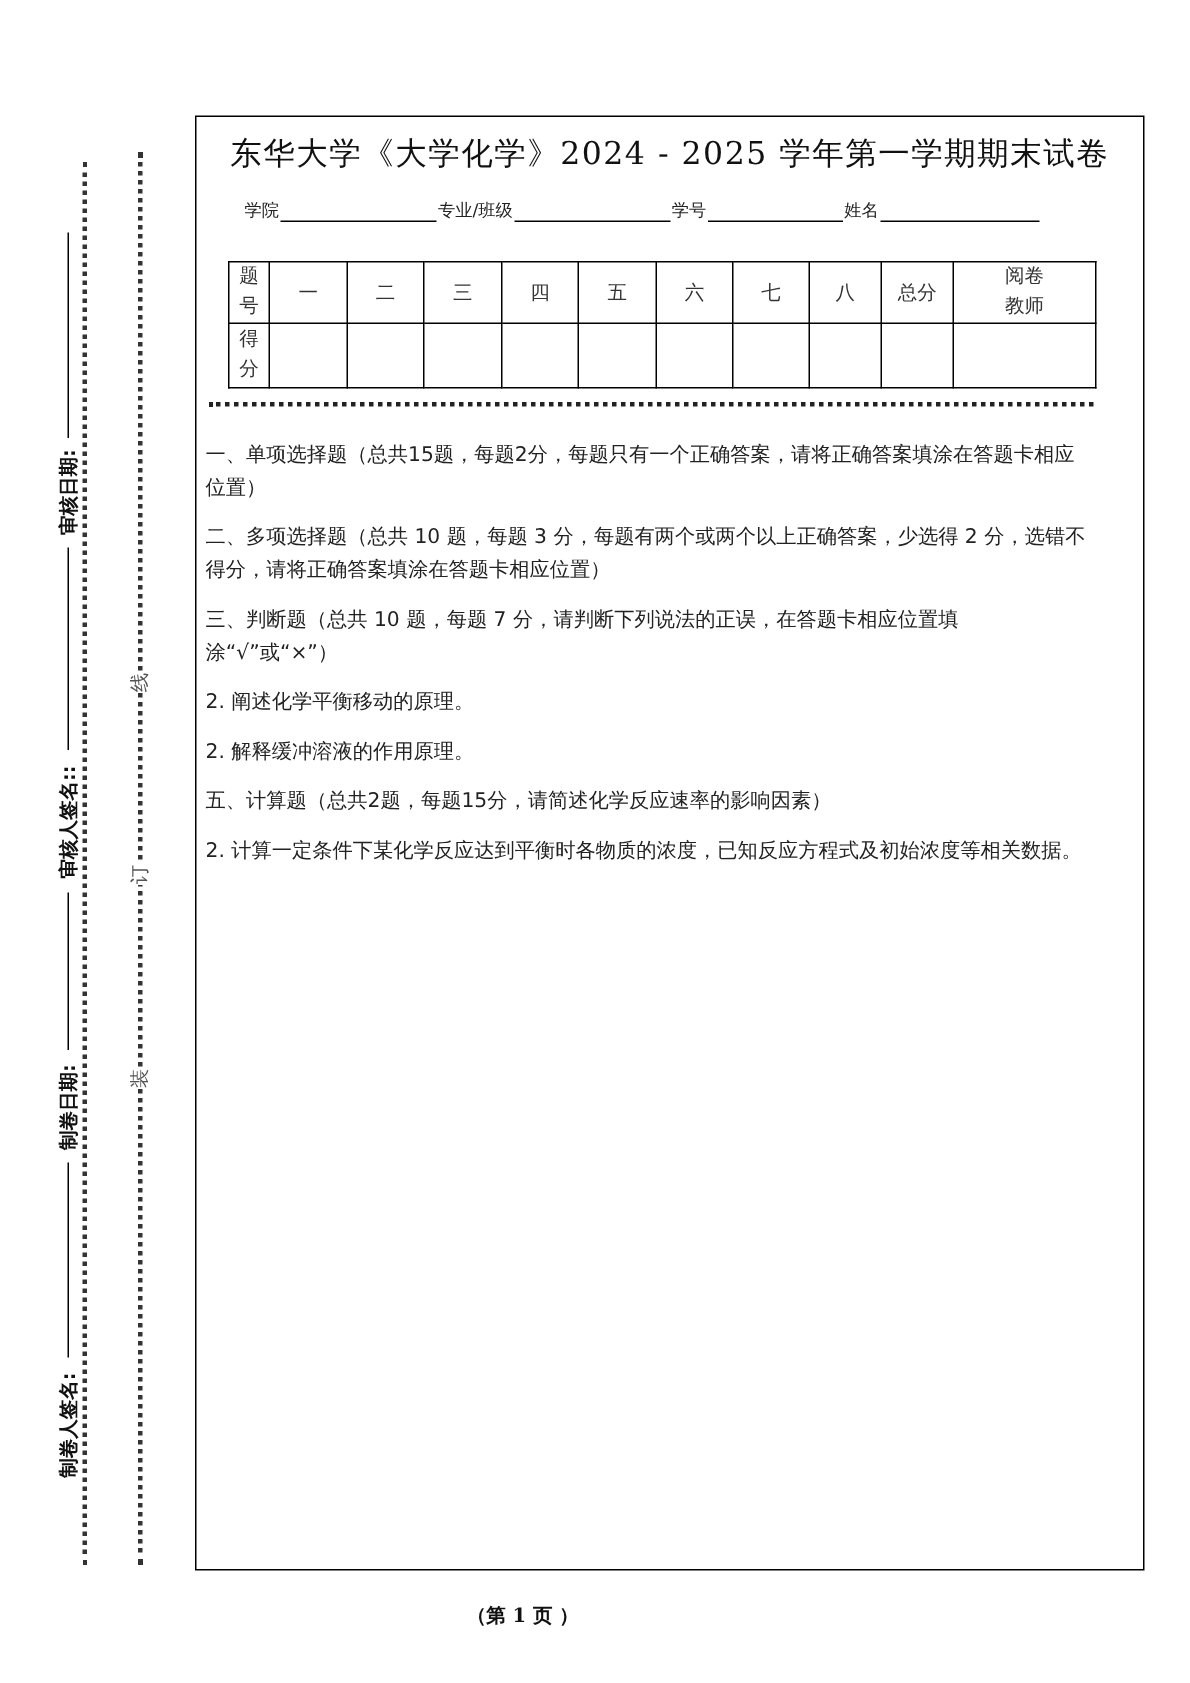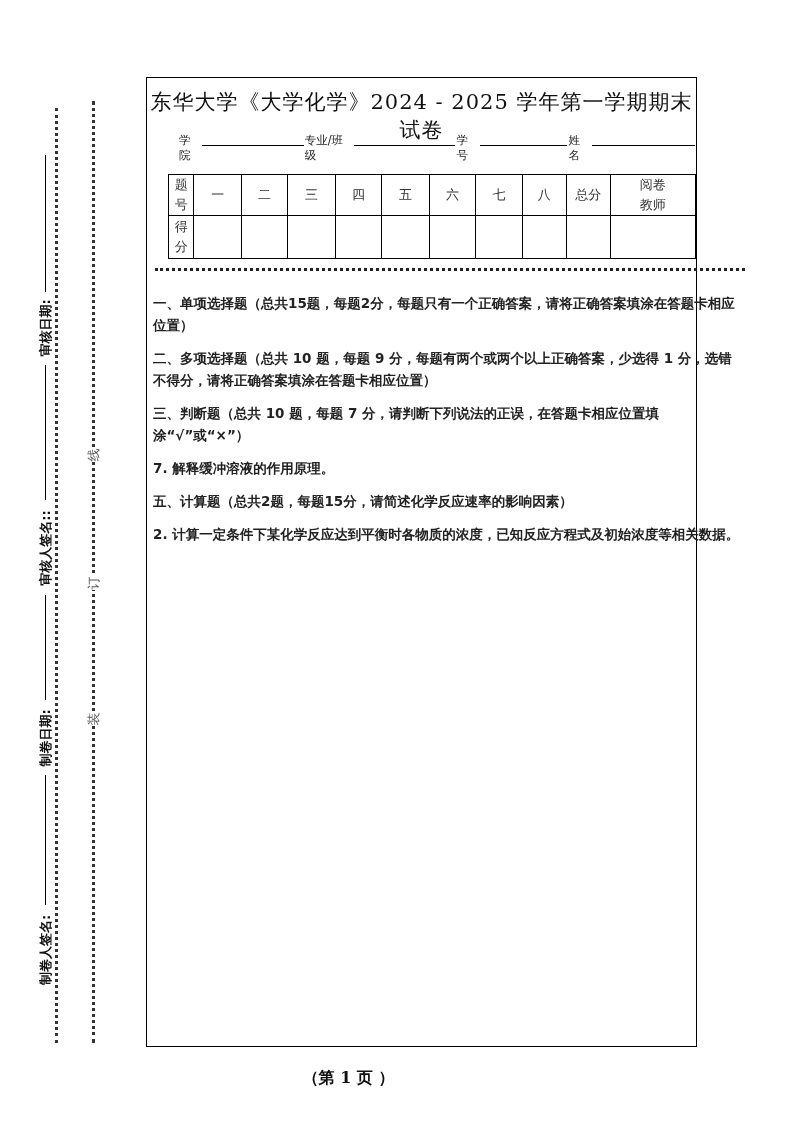--- a/index.html
+++ b/index.html
@@ -7,34 +7,34 @@
          font-family:"DejaVu Serif", "Liberation Serif", serif; color:#111; }
   
   .dot-v { position:absolute; width:0; border-left:3px dotted #333; }
   .solid-v { position:absolute; width:0; border-left:1px solid #000; }
   .vlabel { position:absolute; transform-origin:center center; transform:rotate(-90deg);
             white-space:nowrap; font-family:"DejaVu Sans", sans-serif; font-weight:bold;
             font-size:13px; color:#111; text-align:center; }
   .vbind { position:absolute; transform:rotate(-90deg); transform-origin:center center;
            font-size:13px; color:#555; background:#fff; line-height:14px; width:14px; text-align:center;}
   
-  .frame { position:absolute; left:146px; top:77px; width:551px; height:970px; border:1.5px solid #000; box-sizing:border-box; }
+  .frame { position:absolute; left:130px; top:77px; width:633px; height:970px; border:1.5px solid #000; box-sizing:border-box; }
   .title { position:absolute; left:0; top:10px; width:100%; text-align:center;
            font-size:21px; letter-spacing:1px; font-family:"DejaVu Serif", serif; }
-  .info { position:absolute; left:32px; top:55px; font-size:11.5px; font-family:"DejaVu Sans", sans-serif; display:flex; align-items:flex-start; color:#222;}
+  .info { position:absolute; left:32px; top:55px; font-size:11.5px; font-family:"DejaVu Sans", sans-serif; display:flex; align-items:flex-end; color:#222;}
   .info .blank { display:inline-block; border-bottom:1px solid #000; height:12px; margin:0 1px; }
   table.score { position:absolute; left:21px; top:96px; border-collapse:collapse; font-size:13px; font-family:"DejaVu Sans", sans-serif; color:#333;}
   table.score td { border:1px solid #000; text-align:center; vertical-align:middle; padding:0; }
   .hdr-row td { height:40px; }
   .score-row td { height:42px; }
   .stack { line-height:20px; }
   .dotsep { position:absolute; left:8px; top:190px; width:590px; height:0; border-top:3px dotted #222; }
   .content { position:absolute; left:6px; top:214px; width:604px; font-family:"DejaVu Sans", sans-serif; font-size:13.5px; line-height:22px; color:#222; }
-  .content p { margin:0 15px 11px 0;font-weight:bold; }
-  .footer { position:absolute; left:0; top:1068px; width:697px; text-align:center; font-size:16px; font-weight:bold; font-family:"DejaVu Serif", serif; }
+  .content p { margin:0 15px 11px 0; }
+  .footer { position:absolute; left:0; top:1068px; width:697px; text-align:center; font-size:13px; font-weight:bold; font-family:"DejaVu Serif", serif; }
 </style>
 </head>
 <body>
 
 <div class="dot-v" style="left:55px; top:108px; height:935px;"></div>
 <div class="dot-v" style="left:92px; top:101px; height:942px;"></div>
 
 <div class="solid-v" style="left:45px; top:155px; height:137px;"></div>
 <div class="vlabel" style="left:5px; top:320px; width:80px; height:16px;">审核日期:</div>
 <div class="solid-v" style="left:45px; top:365px; height:135px;"></div>
@@ -93,21 +93,22 @@
       <td></td>
       <td></td>
     </tr>
   </tbody>
     </table>
 
   <div class="dotsep"></div>
 
   <div class="content">
     <p>一、单项选择题（总共15题，每题2分，每题只有一个正确答案，请将正确答案填涂在答题卡相应位置）</p>
-    <p>二、多项选择题（总共 10 题，每题 9 分，每题有两个或两个以上正确答案，少选得 1 分，选错不得分，请将正确答案填涂在答题卡相应位置）</p>
+    <p>二、多项选择题（总共 10 题，每题 3 分，每题有两个或两个以上正确答案，少选得 2 分，选错不得分，请将正确答案填涂在答题卡相应位置）</p>
     <p>三、判断题（总共 10 题，每题 7 分，请判断下列说法的正误，在答题卡相应位置填涂“√”或“×”）</p>
-    <p>7. 解释缓冲溶液的作用原理。</p>
+    <p>2. 阐述化学平衡移动的原理。</p>
+    <p>2. 解释缓冲溶液的作用原理。</p>
     <p>五、计算题（总共2题，每题15分，请简述化学反应速率的影响因素）</p>
     <p>2. 计算一定条件下某化学反应达到平衡时各物质的浓度，已知反应方程式及初始浓度等相关数据。</p>
   </div>
 </div>
 
 <div class="footer">（第 1 页 ）</div>
 
 </body></html>

